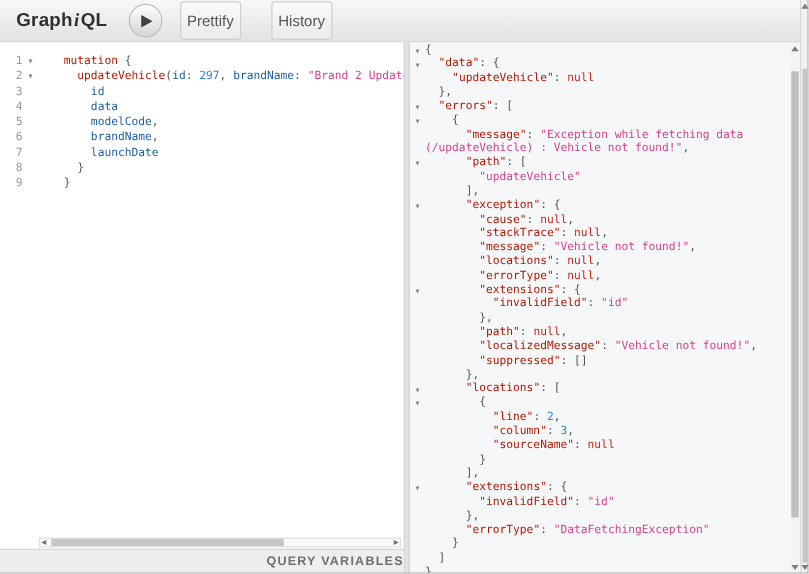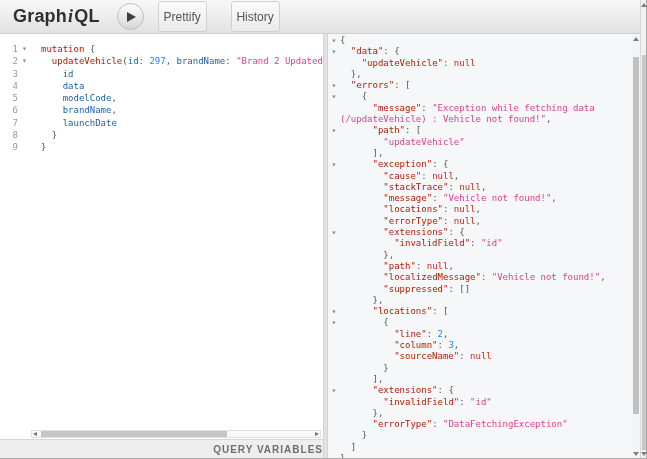--- a/index.html
+++ b/index.html
@@ -8,21 +8,21 @@
     position:relative; width:647px; height:459px; overflow:hidden;
     font-family:"Liberation Sans", sans-serif; background:#fff;
   }
   
   .topbar {
     position:absolute; left:0; top:0; width:647px; height:34px;
     background:linear-gradient(#f8f8f8, #e2e2e2);
     border-bottom:1px solid var(--topbar_border,#d0d0d0);
     display:flex; align-items:center;
   }
-  .logo { margin-left:13px; font-size:18px; font-weight:bold; color:#2f2f2f; letter-spacing:0.2px; cursor:default; }
+  .logo { margin-left:13px; font-size:15px; font-weight:bold; color:#2f2f2f; letter-spacing:0.2px; cursor:default; }
   .logo em { font-family:"Liberation Serif", serif; font-style:italic; font-weight:bold; margin:0 1px; }
   .execute {
     margin-left:17px; width:27px; height:27px; border-radius:50%;
     background:linear-gradient(#fdfdfd,#d6d6d6); border:1px solid #bdbdbd;
     display:flex; align-items:center; justify-content:center; cursor:pointer;
     box-shadow:0 1px 0 rgba(255,255,255,.7) inset;
   }
   .play { display:block; width:0; height:0; margin-left:3px;
     border-left:9px solid #3f3f3f; border-top:5.5px solid transparent; border-bottom:5.5px solid transparent; }
   .tbtn {
@@ -44,21 +44,21 @@
   }
   
   #query-lines { padding-top:9px; }
   #result-rows { padding-top:1px; }
   .cl { display:flex; white-space:pre; font-family:"DejaVu Sans Mono","Liberation Mono",monospace; font-size:9px; }
   #query-lines .cl { height:12.3px; line-height:12.3px; }
   #result-rows .cl { height:11.3px; line-height:11.3px; }
   .ln { width:18px; flex:none; text-align:right; color:#999; }
   .fold { width:13px; flex:none; text-align:center; color:#848484; font-size:8px; cursor:pointer; }
   #result-rows .fold { width:12px; }
-  .code { flex:none; margin-left:10px; color:#333; }
+  .code { flex:none; margin-left:20px; color:#333; }
   #result-rows .code { margin-left:0; }
   .tok-kw   { color:var(--kw,#B11A04); }
   .tok-def  { color:var(--def,#B11A04); }
   .tok-prop { color:var(--prop,#1F61A0); }
   .tok-attr { color:var(--attr,#1F61A0); }
   .tok-num  { color:var(--num,#2882F9); }
   .tok-str  { color:var(--str,#D64292); }
   .tok-pun  { color:var(--pun,#555555); }
   .tok-key  { color:var(--key,#B11A04); }
   .tok-null { color:var(--null_c,#C52B1B);text-align:center; }

